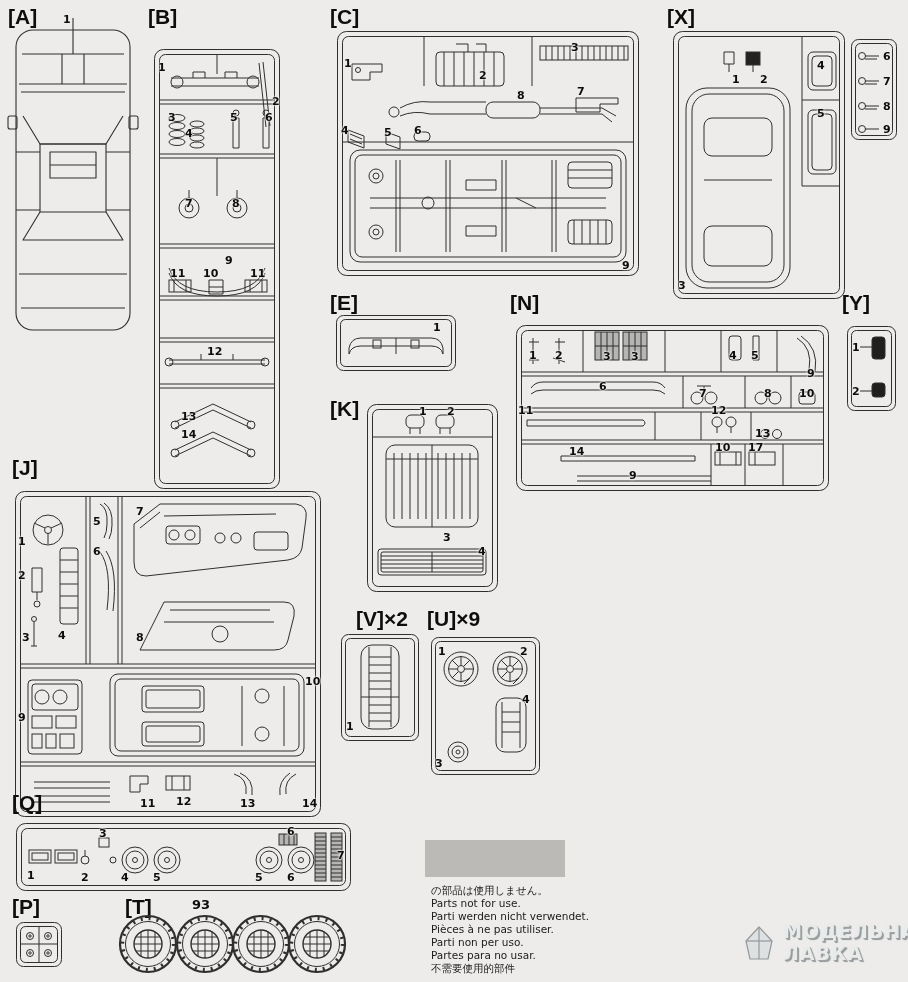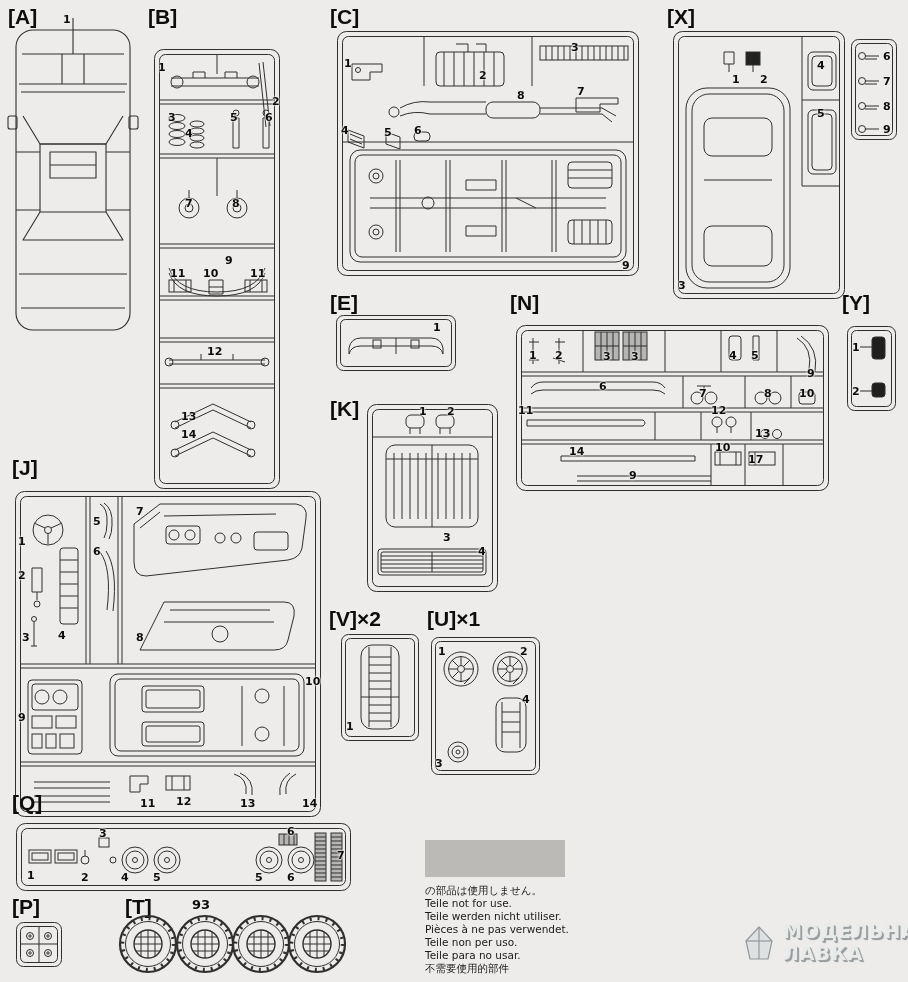--- a/index.html
+++ b/index.html
@@ -9,21 +9,21 @@
   .sec-label { position:absolute; font-weight:bold; font-size:21px; line-height:1;
                color:#0d0d0d; font-family:"Liberation Sans",sans-serif; white-space:nowrap; }
   .sprue { position:absolute; }
   .sprue svg { display:block; }
   .part-num { position:absolute; font:bold 11px "DejaVu Sans",sans-serif; color:#0d0d0d;
               line-height:1; white-space:nowrap;
               text-shadow:0 0 2px #edecea,0 0 2px #edecea,0 0 3px #edecea; }
   .size-label { position:absolute; font:bold 13px "DejaVu Sans",sans-serif; color:#0d0d0d; }
   .swatch { position:absolute; width:140px; height:37px; background:#bbbab7; }
   .notes { position:absolute; font-family:"DejaVu Sans",sans-serif; font-size:10.5px;
-           line-height:13px; color:#1a1a1a; }
+           line-height:13px; color:#1a1a1a;margin-left:6px; }
   .watermark { position:absolute; display:flex; align-items:center; gap:7px; opacity:.95; }
   .wm-text div { font:bold 19px "DejaVu Sans",sans-serif; color:#e9ebeb; letter-spacing:1px;
                  line-height:1.15; text-shadow:1px 1px 0 #9aa0a2, 2px 2px 1px #8b9194; }
 </style>
 </head>
 <body>
 
 <div class="page">
 
   <div class="sec-label" style="left:8px;top:6px">[A]</div>
@@ -282,21 +282,21 @@
       <span class="part-num" style="left: 292px; top: 44px;">9</span>
       <span class="part-num" style="left: 84px; top: 57px;">6</span>
       <span class="part-num" style="left: 184px; top: 64px;">7</span>
       <span class="part-num" style="left: 249px; top: 64px;">8</span>
       <span class="part-num" style="left: 284px; top: 64px;">10</span>
       <span class="part-num" style="left: 3px; top: 81px;">11</span>
       <span class="part-num" style="left: 196px; top: 81px;">12</span>
       <span class="part-num" style="left: 240px; top: 104px;">13</span>
       <span class="part-num" style="left: 54px; top: 122px;">14</span>
       <span class="part-num" style="left: 200px; top: 118px;">10</span>
-      <span class="part-num" style="left: 233px; top: 118px; margin-top: 12px;">17</span>
+      <span class="part-num" style="left: 233px; top: 118px;">17</span>
       <span class="part-num" style="left: 114px; top: 146px;">9</span>
     </div>
 
   <div class="sec-label" style="left:842px;top:292px">[Y]</div>
   <div class="sprue" style="left:846px;top:325px;width:51px;height:87px">
     <svg width="51" height="87" viewBox="0 0 51 87">
       <g fill="none" stroke="#2f2f2f" stroke-width="1">
         <rect x="1.5" y="1.5" width="48" height="84" rx="7"></rect>
         <rect x="5.5" y="5.5" width="40" height="76" rx="5"></rect>
         <path d="M14 22 h12"></path>
@@ -400,36 +400,36 @@
         <rect x="15" y="149" width="102" height="20" rx="2"></rect>
         <path d="M15 153 h102 M15 157 h102 M15 161 h102 M15 165 h102 M66 149 v20"></path>
       </g>
     </svg>
   <span class="part-num" style="left: 53px; top: 3px;">1</span>
       <span class="part-num" style="left: 81px; top: 3px;">2</span>
       <span class="part-num" style="left: 77px; top: 129px;">3</span>
       <span class="part-num" style="left: 112px; top: 143px;">4</span>
     </div>
 
-  <div class="sec-label" style="left:329px;top:608px">[V]×2</div>
+  <div class="sec-label" style="left:356px;top:608px">[V]×2</div>
   <div class="sprue" style="left:340px;top:633px;width:80px;height:109px">
     <svg width="80" height="109" viewBox="0 0 80 109">
       <g fill="none" stroke="#2f2f2f" stroke-width="1">
         <rect x="1.5" y="1.5" width="77" height="106" rx="7"></rect>
         <rect x="5.5" y="5.5" width="69" height="98" rx="5"></rect>
         <rect x="21" y="12" width="38" height="84" rx="11"></rect>
         <path d="M29 14 v80 M51 14 v80 M21 64 h38"></path>
         <path d="M29 24 h22 M29 32 h22 M29 40 h22 M29 48 h22 M29 56 h22"></path>
         <path d="M29 72 h22 M29 80 h22 M29 88 h22"></path>
       </g>
     </svg>
   <span class="part-num" style="left: 6px; top: 88px;">1</span>
     </div>
 
-  <div class="sec-label" style="left:427px;top:608px">[U]×1</div>
+  <div class="sec-label" style="left:427px;top:608px">[U]×9</div>
   <div class="sprue" style="left:430px;top:636px;width:111px;height:140px">
     <svg width="111" height="140" viewBox="0 0 111 140">
       <g fill="none" stroke="#2f2f2f" stroke-width="1">
         <rect x="1.5" y="1.5" width="108" height="137" rx="7"></rect>
         <rect x="5.5" y="5.5" width="100" height="129" rx="5"></rect>
         <circle cx="31" cy="33" r="17"></circle>
           <circle cx="31" cy="33" r="12.5"></circle>
           <circle cx="31" cy="33" r="3.5"></circle>
         <path d="M31 20.5 V29 M31 37 V45.5 M18.5 33 H27 M35 33 H43.5 M22 24 l6 6 M40 24 l-6 6 M22 42 l6 -6 M40 42 l-6 6"></path>
         <circle cx="80" cy="33" r="17"></circle>
@@ -529,25 +529,25 @@
       <use href="#tire" x="30" y="34"></use>
       <use href="#tire" x="87" y="34"></use>
       <use href="#tire" x="143" y="34"></use>
       <use href="#tire" x="199" y="34"></use>
     </svg>
   </div>
 
   <div class="swatch" style="left:425px;top:840px"></div>
   <div class="notes" style="left:425px;top:884px">
     <div>の部品は使用しません。</div>
-    <div>Teile not for use.</div>
-    <div>Teile werden nicht utiliser.</div>
-    <div>Pièces à ne pas verwendet.</div>
-    <div>Teile non per uso.</div>
-    <div>Teile para no usar.</div>
+    <div>Parts not for use.</div>
+    <div>Parti werden nicht verwendet.</div>
+    <div>Pièces à ne pas utiliser.</div>
+    <div>Parti non per uso.</div>
+    <div>Partes para no usar.</div>
     <div>不需要使用的部件</div>
   </div>
 
   <div class="watermark" style="left:742px;top:921px">
     <svg width="34" height="40" viewBox="0 0 34 40">
       <g stroke="#8f9598" stroke-width="1.2" fill="#dde1e2" stroke-linejoin="round">
         <path d="M4 18 L17 4 L30 18 L26 36 L8 36 Z"></path>
         <path d="M17 4 L17 36" fill="none"></path>
         <path d="M4 18 H30" fill="none"></path>
       </g>

